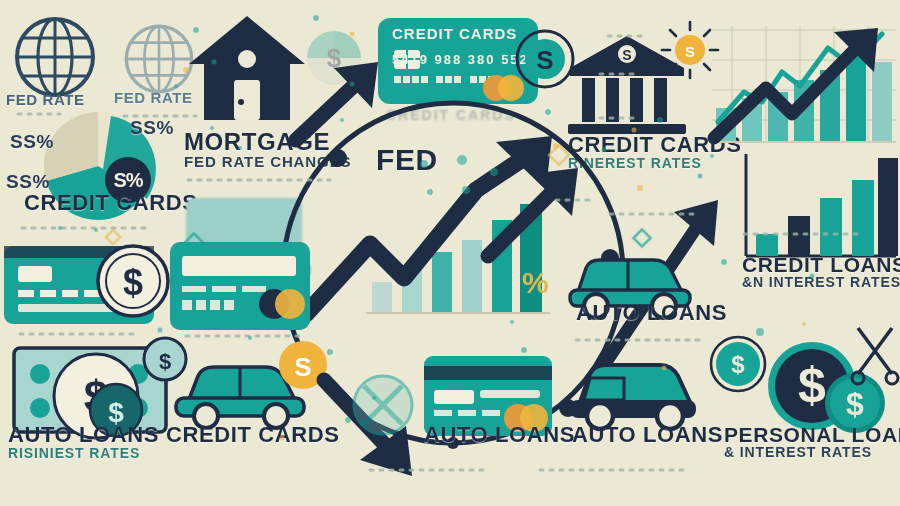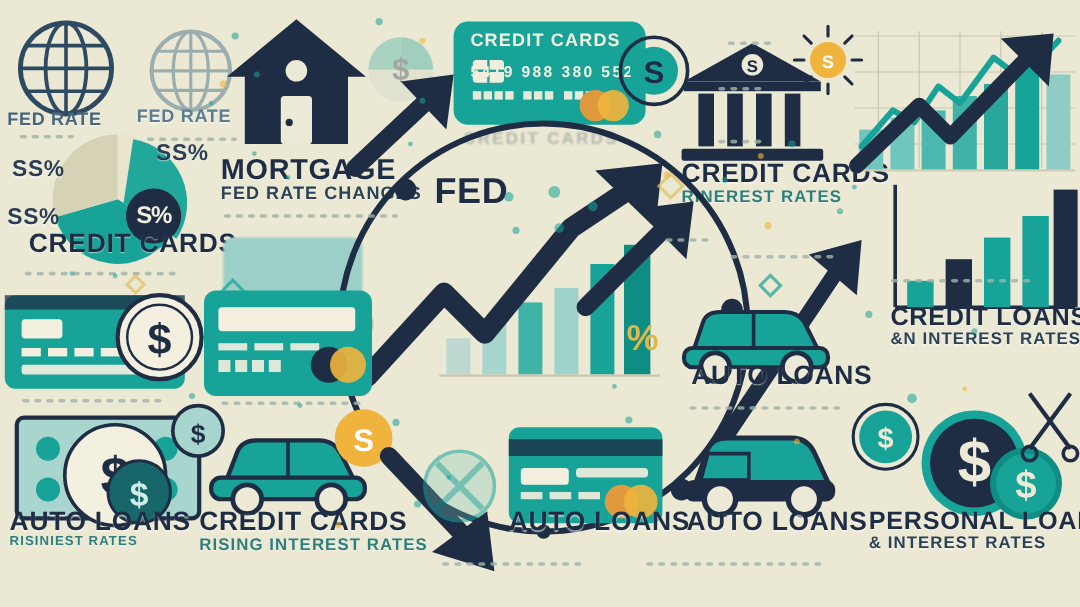--- a/index.html
+++ b/index.html
@@ -214,21 +214,21 @@
 
   <svg class="abs" style="left:278px;top:98px" width="350" height="350" viewBox="0 0 350 350">
     <circle cx="175" cy="175" r="170" fill="none" stroke="#1e2d44" stroke-width="5"></circle>
     <circle cx="60" cy="60" r="9" fill="#1e2d44"></circle>
     <circle cx="332" cy="160" r="9" fill="#1e2d44"></circle>
     <circle cx="22" cy="196" r="9" fill="#1e2d44"></circle>
     <circle cx="290" cy="310" r="9" fill="#1e2d44"></circle>
     <circle cx="175" cy="345" r="6" fill="#1e2d44"></circle>
   </svg>
 
-  <div class="lbl" style="left:362px;top:146px;font-size:30px;line-height:.96">
+  <div class="lbl" style="left:376px;top:146px;font-size:30px;line-height:.96">
     <span>FED</span><br>
   </div>
 
   <svg class="abs" style="left:362px;top:190px" width="190" height="128" viewBox="0 0 190 128">
     <g>
       <rect x="10" y="92" width="20" height="30" fill="#bcd8d1"></rect>
       <rect x="40" y="78" width="20" height="44" fill="#a9d5cf"></rect>
       <rect x="70" y="62" width="20" height="60" fill="#3fb3a8"></rect>
       <rect x="100" y="50" width="20" height="72" fill="#9ed2cb"></rect>
       <rect x="130" y="30" width="20" height="92" fill="#17a398"></rect>
@@ -405,25 +405,24 @@
       <rect x="58" y="54" width="18" height="6"></rect>
     </g>
     <circle cx="94" cy="62" r="14" fill="#e09a3e"></circle>
     <circle cx="110" cy="62" r="14" fill="#f0b43c" opacity=".9"></circle>
   </svg>
 
   <div class="abs" style="left:522px;top:266px;font-size:30px;font-weight:700;color:#e0b84a">%</div>
 
   <div class="lbl" style="left:8px;top:424px;font-size:22px;">
     <span>AUTO LOANS</span>
-    <span class="sub teal-sub" style="font-size:11px">RISINIEST RATES</span>
+    <span class="sub teal-sub" style="font-size:14px">RISINIEST RATES</span>
   </div>
   <div class="lbl" style="left:166px;top:424px;font-size:22px;">
     <span>CREDIT CARDS</span>
-    <span class="sub teal-sub" style="font-size:14px">RISING INTEREST RATES</span>
   </div>
   <div class="lbl" style="left:424px;top:424px;font-size:22px;">
     <span>AUTO LOANS</span>
   </div>
   <div class="lbl" style="left:572px;top:424px;font-size:22px;">
     <span>AUTO LOANS</span>
   </div>
   <div class="lbl" style="left:724px;top:424px;font-size:21px;">
     <span>PERSONAL LOANS</span>
     <span class="sub" style="font-size:14px">&amp; INTEREST RATES</span>

